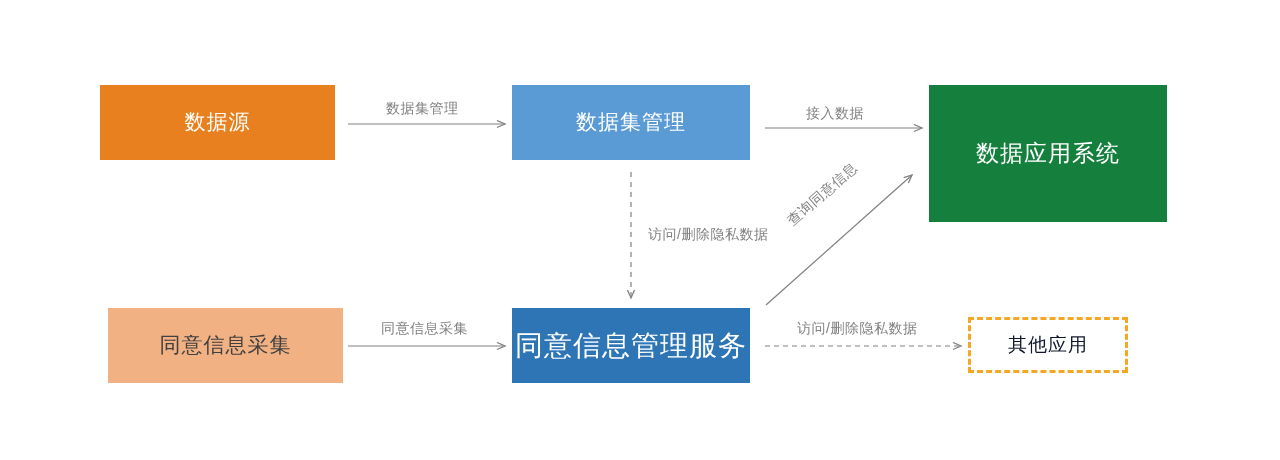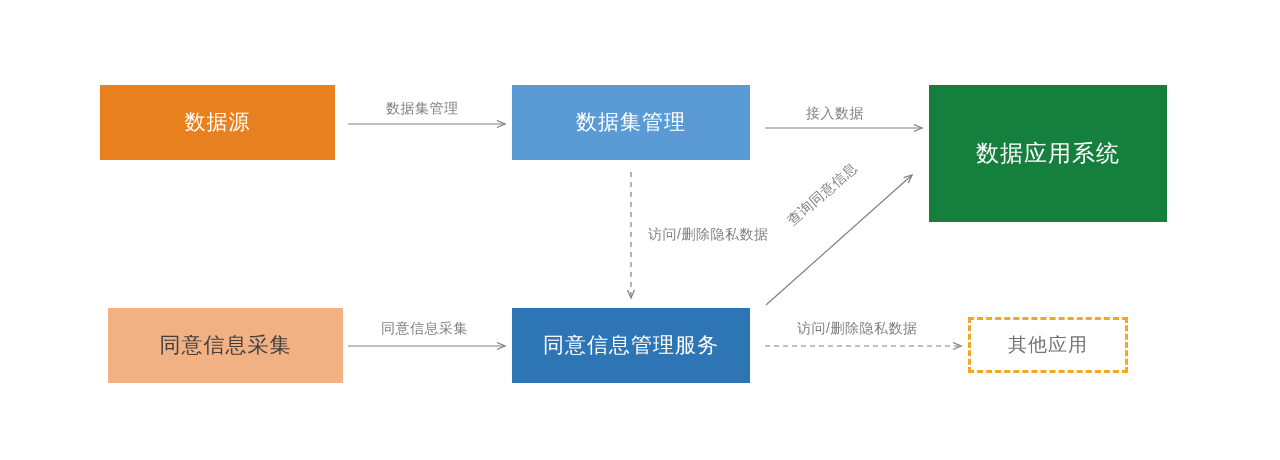--- a/index.html
+++ b/index.html
@@ -55,27 +55,27 @@
     left: 100px; top: 308px; width: 235px; height: 75px;
     background: #F2B183;
     color: #404040;
     font-size: 21px;
     margin-left: 8px;
   }
   #node-consent-mgmt-service {
     left: 512px; top: 308px; width: 238px; height: 75px;
     background: #2E75B6;
     color: #ffffff;
-    font-size: 21px;
+    font-size: 28px;
   }
   #node-other-apps {
     left: 968px; top: 317px; width: 160px; height: 56px;
     background: #ffffff;
     border: 3px dashed #F5A623;
-    color: #737373;
+    color: #0f172a;
     font-size: 19px;
   }
 
   
   .edge-label {
     position: absolute;
     color: #808080;
     font-size: 14px;
     white-space: nowrap;
     letter-spacing: 0.5px;

